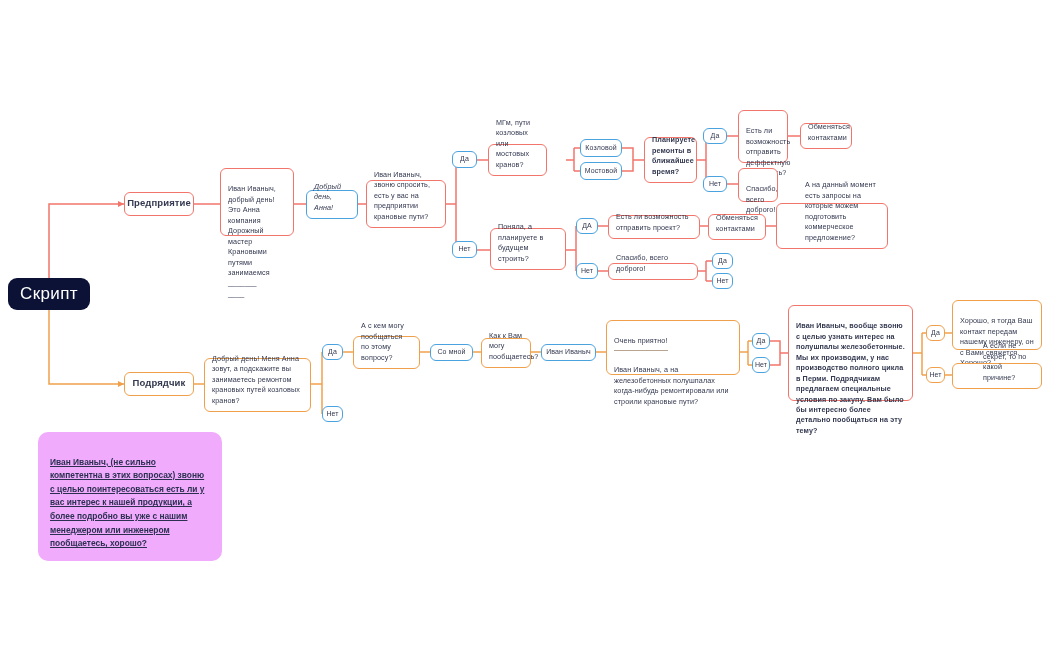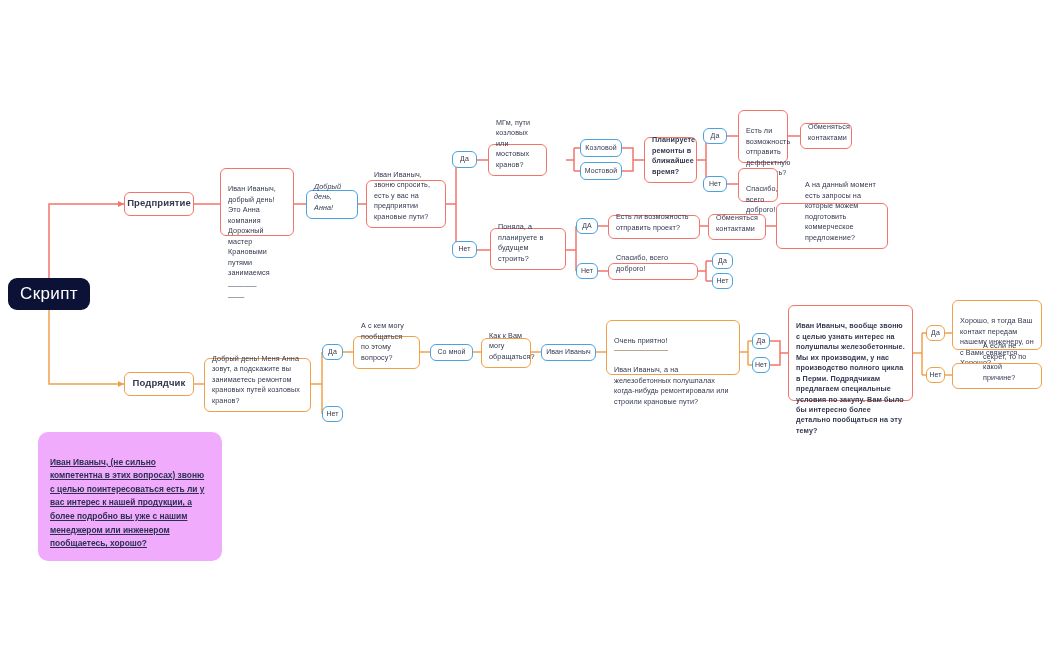--- a/index.html
+++ b/index.html
@@ -303,21 +303,21 @@
 
   <div class="node orange centered" style="left:353px;top:336px;width:67px;height:33px;">
     <span>А с кем могу пообщаться по этому вопросу?</span>
   </div>
 
   <div class="node blue chip" style="left:430px;top:344px;width:43px;height:17px;">
     <span>Со мной</span>
   </div>
 
   <div class="node orange centered" style="left:481px;top:338px;width:50px;height:30px;">
-    <span>Как к Вам могу обращаться?</span>
+    <span>Как к Вам могу пообщаетесь?</span>
   </div>
 
   <div class="node blue chip" style="left:541px;top:344px;width:55px;height:17px;">
     <span>Иван Иваныч</span>
   </div>
 
   <div class="node orange" style="left:606px;top:320px;width:134px;height:55px;">
     <span>Очень приятно!</span>
     <hr class="hr-sep">
     <span>Иван Иваныч, а на железобетонных полушпалах когда-нибудь ремонтировали или строили крановые пути?</span>

